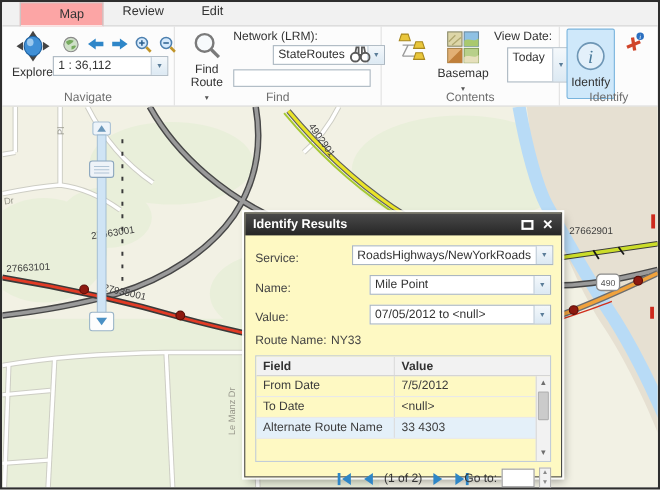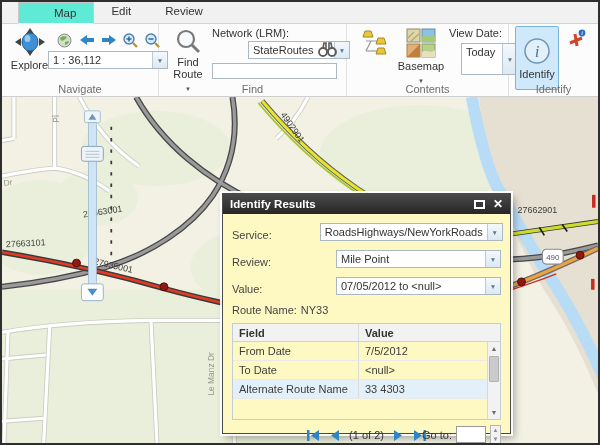--- a/index.html
+++ b/index.html
@@ -4,21 +4,21 @@
 <style>
   * { margin:0; padding:0; box-sizing:border-box; }
   html,body { width:600px; height:445px; }
   body { font-family:"Liberation Sans", sans-serif; background:#fff; }
   #frame { width:600px; height:445px; border:2px solid #2e2e2e; position:relative; overflow:hidden; background:#fff; }
 
   
   #ribbon { width:596px; height:95px; background:#fcfcfc; border-bottom:1px solid #cfcfcf; position:relative; }
   #tabrow { height:22px; background:#f1f1f1; display:flex; align-items:flex-end; padding-left:16px; border-bottom:1px solid #d4d4d4; }
   .tab { height:22px; line-height:21px; padding:0 17px; font-size:11.5px; color:#333; cursor:default; }
-  .tab.active { background:#5eead4; border:1px solid #c8c8c8; border-bottom:1px solid #fcfcfc; margin-bottom:-1px;padding-left:35px; }
+  .tab.active { background:#fca5a5; border:1px solid #c8c8c8; border-bottom:1px solid #fcfcfc; margin-bottom:-1px;padding-left:35px; }
   #ribbonbody { height:72px; display:flex; }
   .rgroup { position:relative; height:100%; border-right:1px solid #e2e2e2; }
   .group-label { position:absolute; bottom:1px; left:0; right:0; text-align:center; font-size:11px; color:#6e6e6e; }
   .g-nav { width:157px; } .g-find { width:188px; } .g-contents { width:162px; } .g-identify { width:89px; border-right:none; }
   .ribbon-btn { position:absolute; display:flex; flex-direction:column; align-items:center; font-size:11px; color:#333; cursor:default; }
   .ribbon-btn.selected { background:#cfe8fa; border:1px solid #79b4dd; border-radius:2px; }
   .ico-row { position:absolute; left:53px; top:7px; display:flex; gap:3px; }
   .sm-ico { width:19px; height:18px; display:flex; align-items:center; justify-content:center; }
   .combo { background:#fff; border:1px solid #abb7c1; display:flex; align-items:stretch; font-size:11px; color:#333; }
   .combo .val { flex:1; padding:2px 4px; white-space:nowrap; overflow:hidden; }
@@ -72,22 +72,22 @@
   .spin-up::after { content:"▲"; } .spin-down::after { content:"▼"; }
 </style>
 </head>
 <body>
 
 <div id="frame">
 
   <div id="ribbon">
     <div id="tabrow">
       <div class="tab active">Map</div>
+      <div class="tab">Review</div>
       <div class="tab">Edit</div>
-      <div class="tab">Review</div>
     </div>
     <div id="ribbonbody">
 
       <div class="rgroup g-nav">
         <div class="ribbon-btn" style="left:5px; top:3px; width:45px; height:56px;">
           <span>
             <svg width="32" height="30" viewBox="0 0 32 30">
               <polygon points="16,1 12,7 20,7" fill="#444"></polygon>
                 <polygon points="16,29 12,23 20,23" fill="#444"></polygon>
               <polygon points="1,15 7,11 7,19" fill="#444"></polygon>
@@ -124,21 +124,21 @@
               </svg>
           </span>
           <span class="sm-ico">
             <svg width="17" height="17" viewBox="0 0 17 17">
                 <circle cx="7" cy="7" r="5" fill="#d6eafc" stroke="#4c7fae" stroke-width="1.4"></circle>
                 <line x1="4.5" y1="7" x2="9.5" y2="7" stroke="#2a5f8e" stroke-width="1.4"></line>
                 <line x1="11" y1="11" x2="15" y2="15" stroke="#c09428" stroke-width="2.4"></line>
               </svg>
           </span>
         </div>
-        <div class="combo" style="position:absolute; left:46px; top:27px; width:120px; height:18px;">
+        <div class="combo" style="position:absolute; left:46px; top:27px; width:105px; height:18px;">
           <span class="val">1 : 36,112</span>
           <span class="cmb-btn"></span>
         </div>
         <div class="group-label">Navigate</div>
       </div>
 
       <div class="rgroup g-find">
         <div class="ribbon-btn" style="left:9px; top:2px; width:40px; height:62px;">
           <span style="margin-top:2px;">
             <svg width="26" height="26" viewBox="0 0 26 26">
@@ -346,21 +346,21 @@
     </div>
     <div id="dlg-body">
       <div class="dlg-row">
         <span class="lbl">Service:</span>
         <div class="combo">
           <span class="val">RoadsHighways/NewYorkRoads</span>
           <span class="cmb-btn"></span>
         </div>
       </div>
       <div class="dlg-row">
-        <span class="lbl">Review:</span>
+        <span class="lbl">Name:</span>
         <div class="combo">
           <span class="val">Mile Point</span>
           <span class="cmb-btn"></span>
         </div>
       </div>
       <div class="dlg-row">
         <span class="lbl">Value:</span>
         <div class="combo">
           <span class="val">07/05/2012 to &lt;null&gt;</span>
           <span class="cmb-btn"></span>

